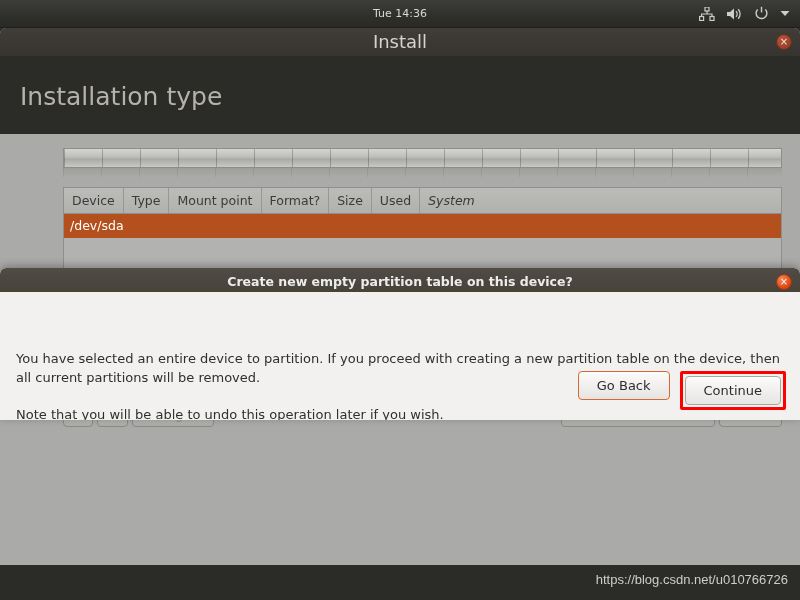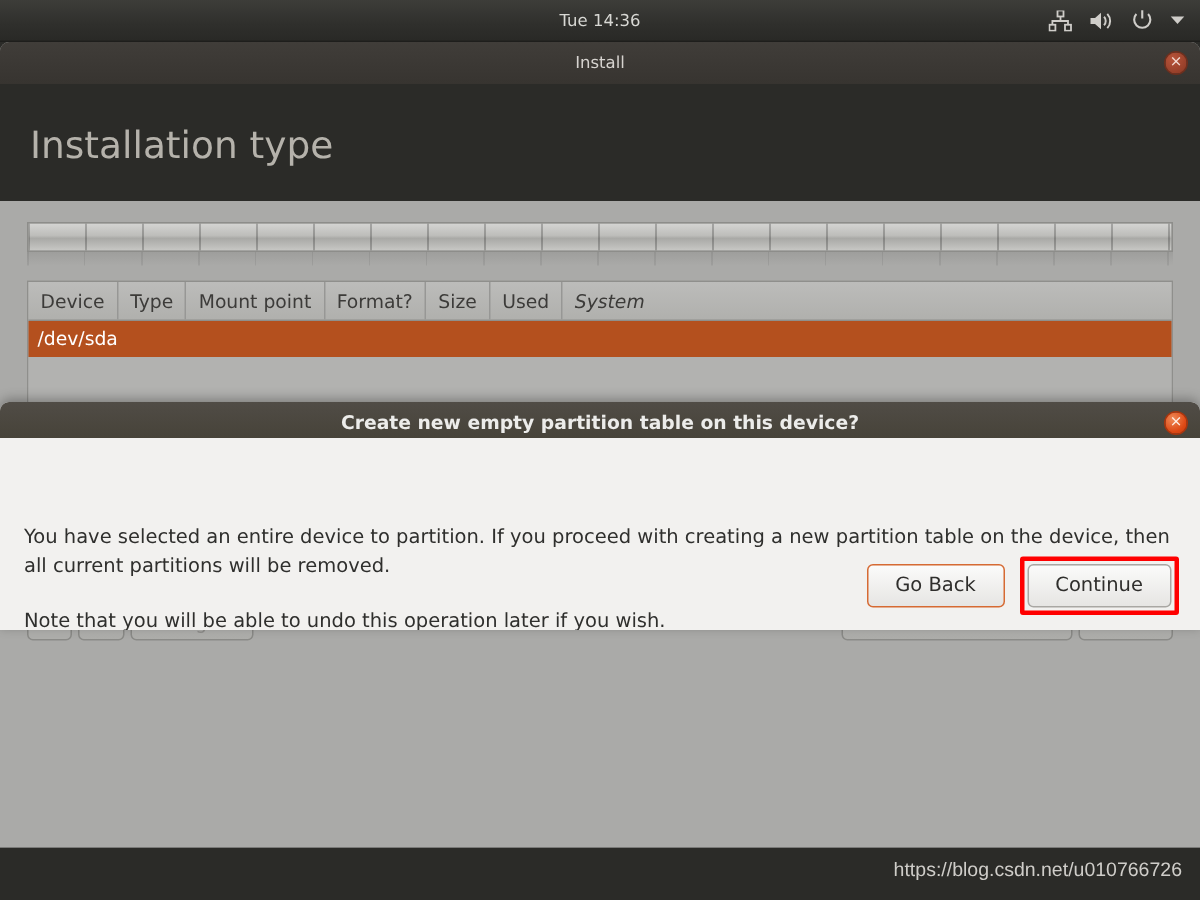--- a/index.html
+++ b/index.html
@@ -34,40 +34,41 @@
     border-radius: 6px 6px 0 0;
     overflow: hidden;
   }
   .win-titlebar {
     position: relative; height: 28px;
     background: linear-gradient(to bottom, #403d39 0%, #373430 100%);
     border-radius: 5px 5px 0 0;
   }
   .win-title {
     line-height: 28px; text-align: center;
-    color: #d6d3cf; font-size: 11px;
+    color: #d6d3cf; font-size: 18px;
   }
   .close-btn {
     position: absolute; top: 6px; right: 8px;
     width: 16px; height: 16px; border-radius: 50%;
     background: radial-gradient(circle at 35% 30%, #b8543a, #97402a 70%, #7d3522);
     border: 1px solid #6d2f1e;
     color: #f4ded6; font-size: 10px; line-height: 14px; text-align: center;
     cursor: pointer; font-family: "DejaVu Sans", sans-serif;
   }
 
   .win-header {
     height: 78px; background: #2b2b28;
     padding: 26px 0 0 20px;
   }
   .page-title { color: #b5b2ab; font-size: 25px; font-weight: 400; }
 
   .win-body {
     position: relative; height: 431px; background: #aaaaa8;
     padding: 8px 18px 16px 18px;
+    margin-left: 45px;
   }
 
   
   .usage-wrap { padding-top: 6px; }
   .usage-bar {
     height: 20px; width: 100%;
     background: linear-gradient(to bottom, #d2d2d0 0%, #b9b9b6 45%, #a6a6a3 55%, #c6c6c3 100%);
     border: 1px solid #8d8d8a;
     background-image:
       repeating-linear-gradient(to right, rgba(0,0,0,0.22) 0 1px, rgba(0,0,0,0) 1px 38px),
@@ -145,21 +146,21 @@
     background: radial-gradient(circle at 35% 30%, #f08a58, #dd4814 65%, #bf3d10);
     border: 1px solid #a8350e;
     color: #fff1e8; font-size: 10px; line-height: 14px; text-align: center;
     cursor: pointer;
   }
   .dlg-body { padding: 14px 16px 0 16px; margin-top: 44px; }
   .dlg-p { font-size: 13px; color: #2f2f2d; line-height: 1.45; }
   .dlg-p.second { margin-top: 18px; }
   .dlg-buttons {
     position: absolute; right: 14px; bottom: 10px;
-    display: flex; gap: 10px; align-items: center;
+    display: flex; gap: 10px; align-items: flex-start;
   }
   .dlg-btn {
     background: linear-gradient(to bottom, #fbfbfa, #e6e5e3);
     border: 1px solid #a9a7a3; border-radius: 4px;
     font-size: 13px; color: #2f2e2c;
     padding: 6px 18px; cursor: pointer;
     font-family: "DejaVu Sans", "Liberation Sans", sans-serif;
   }
   .dlg-btn.goback { border-color: #d66a33; }
   .highlight-box {

